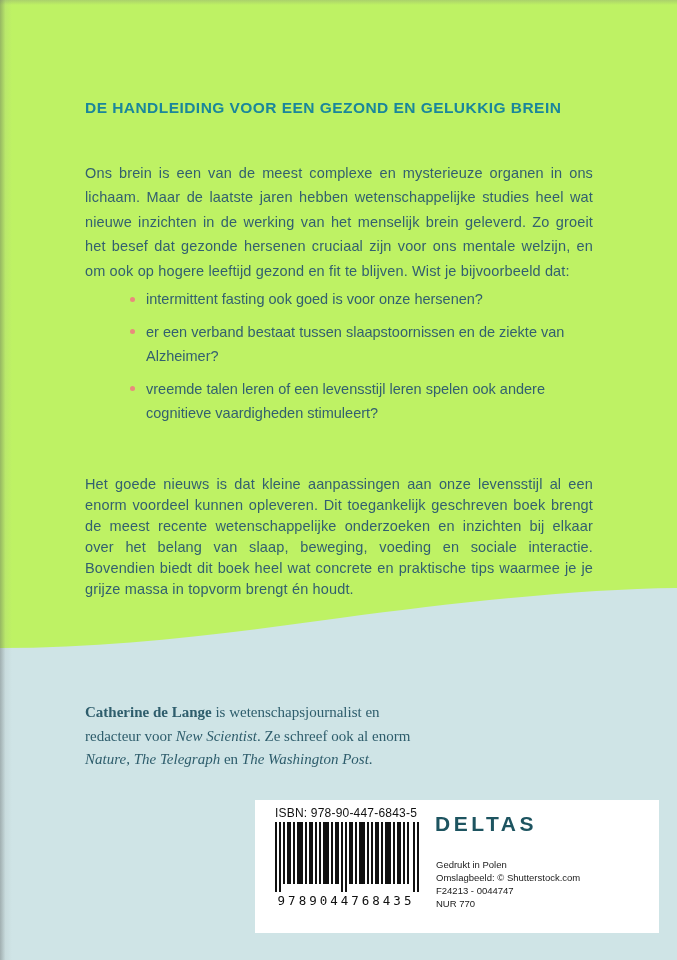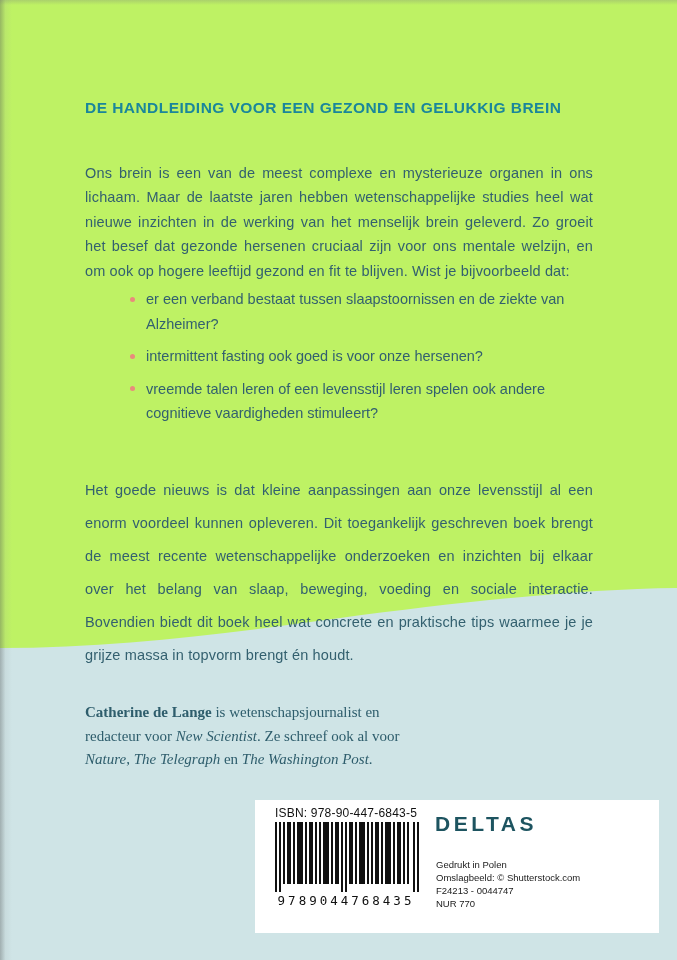--- a/index.html
+++ b/index.html
@@ -27,21 +27,21 @@
     position:absolute; left:85px; top:99px; width:512px;
     font-size:15.5px; font-weight:bold; letter-spacing:0.45px;
     color:#1a869b;
   }
   .bodytext {
     position:absolute; left:85px; width:508px;
     font-size:14.5px; line-height:24.5px; letter-spacing:0.15px;
     color:#33606f; text-align:justify;
   }
   .intro { top:146px; }
-  .outro { top:459px; line-height:33px; }
+  .outro { top:459px; line-height:21px; }
 
   .bullets {
     position:absolute; left:130px; top:287px; width:462px;
     list-style:none; margin:0; padding:0;
   }
   .bullets li {
     position:relative; padding-left:16px; margin-bottom:8px;
     font-size:14.5px; line-height:24.5px; color:#33606f;
   }
   .bullet-dot {
@@ -91,35 +91,35 @@
     </svg>
   </div>
 
   <div class="heading">DE HANDLEIDING VOOR EEN GEZOND EN GELUKKIG BREIN</div>
 
   <p class="bodytext intro">Ons brein is een van de meest complexe en mysterieuze organen in ons lichaam. Maar de laatste jaren hebben wetenschappelijke studies heel wat nieuwe inzichten in de werking van het menselijk brein geleverd. Zo groeit het besef dat gezonde hersenen cruciaal zijn voor ons mentale welzijn, en om ook op hogere leeftijd gezond en fit te blijven. Wist je bijvoorbeeld dat:</p>
 
   <ul class="bullets">
     <li>
       <span class="bullet-dot"></span>
-      <span>er een verband bestaat tussen slaapstoornissen en de ziekte van Alzheimer?</span>
+      <span>intermittent fasting ook goed is voor onze hersenen?</span>
     </li>
     <li>
       <span class="bullet-dot"></span>
-      <span>intermittent fasting ook goed is voor onze hersenen?</span>
+      <span>er een verband bestaat tussen slaapstoornissen en de ziekte van Alzheimer?</span>
     </li>
     <li>
       <span class="bullet-dot"></span>
       <span>vreemde talen leren of een levensstijl leren spelen ook andere cognitieve vaardigheden stimuleert?</span>
     </li>
   </ul>
 
   <p class="bodytext outro">Het goede nieuws is dat kleine aanpassingen aan onze levensstijl al een enorm voordeel kunnen opleveren. Dit toegankelijk geschreven boek brengt de meest recente wetenschappelijke onderzoeken en inzichten bij elkaar over het belang van slaap, beweging, voeding en sociale interactie. Bovendien biedt dit boek heel wat concrete en praktische tips waarmee je je grijze massa in topvorm brengt én houdt.</p>
 
-  <p class="blurb"><span class="author-name">Catherine de Lange</span><span> is wetenschapsjournalist en redacteur voor </span><span class="pub">New Scientist</span><span>. Ze schreef ook al voor </span><span class="pub">Nature</span><span>, </span><span class="pub">The Telegraph</span><span> en </span><span class="pub">The Washington Post</span><span>.</span></p>
+  <p class="blurb"><span class="author-name">Catherine de Lange</span><span> is wetenschapsjournalist en redacteur voor </span><span class="pub">New Scientist</span><span>. Ze schreef ook al enorm </span><span class="pub">Nature</span><span>, </span><span class="pub">The Telegraph</span><span> en </span><span class="pub">The Washington Post</span><span>.</span></p>
 
   <div class="footer-box">
     <div class="isbn-label">ISBN: 978-90-447-6843-5</div>
 
     <div class="barcode">
       <svg width="150" height="70" viewBox="0 0 150 70" xmlns="http://www.w3.org/2000/svg" aria-hidden="true">
         <g fill="#111111">
           <rect x="2" y="0" width="2" height="70"></rect>
           <rect x="6" y="0" width="2" height="70"></rect>
           <rect x="10" y="0" width="2" height="62"></rect>

